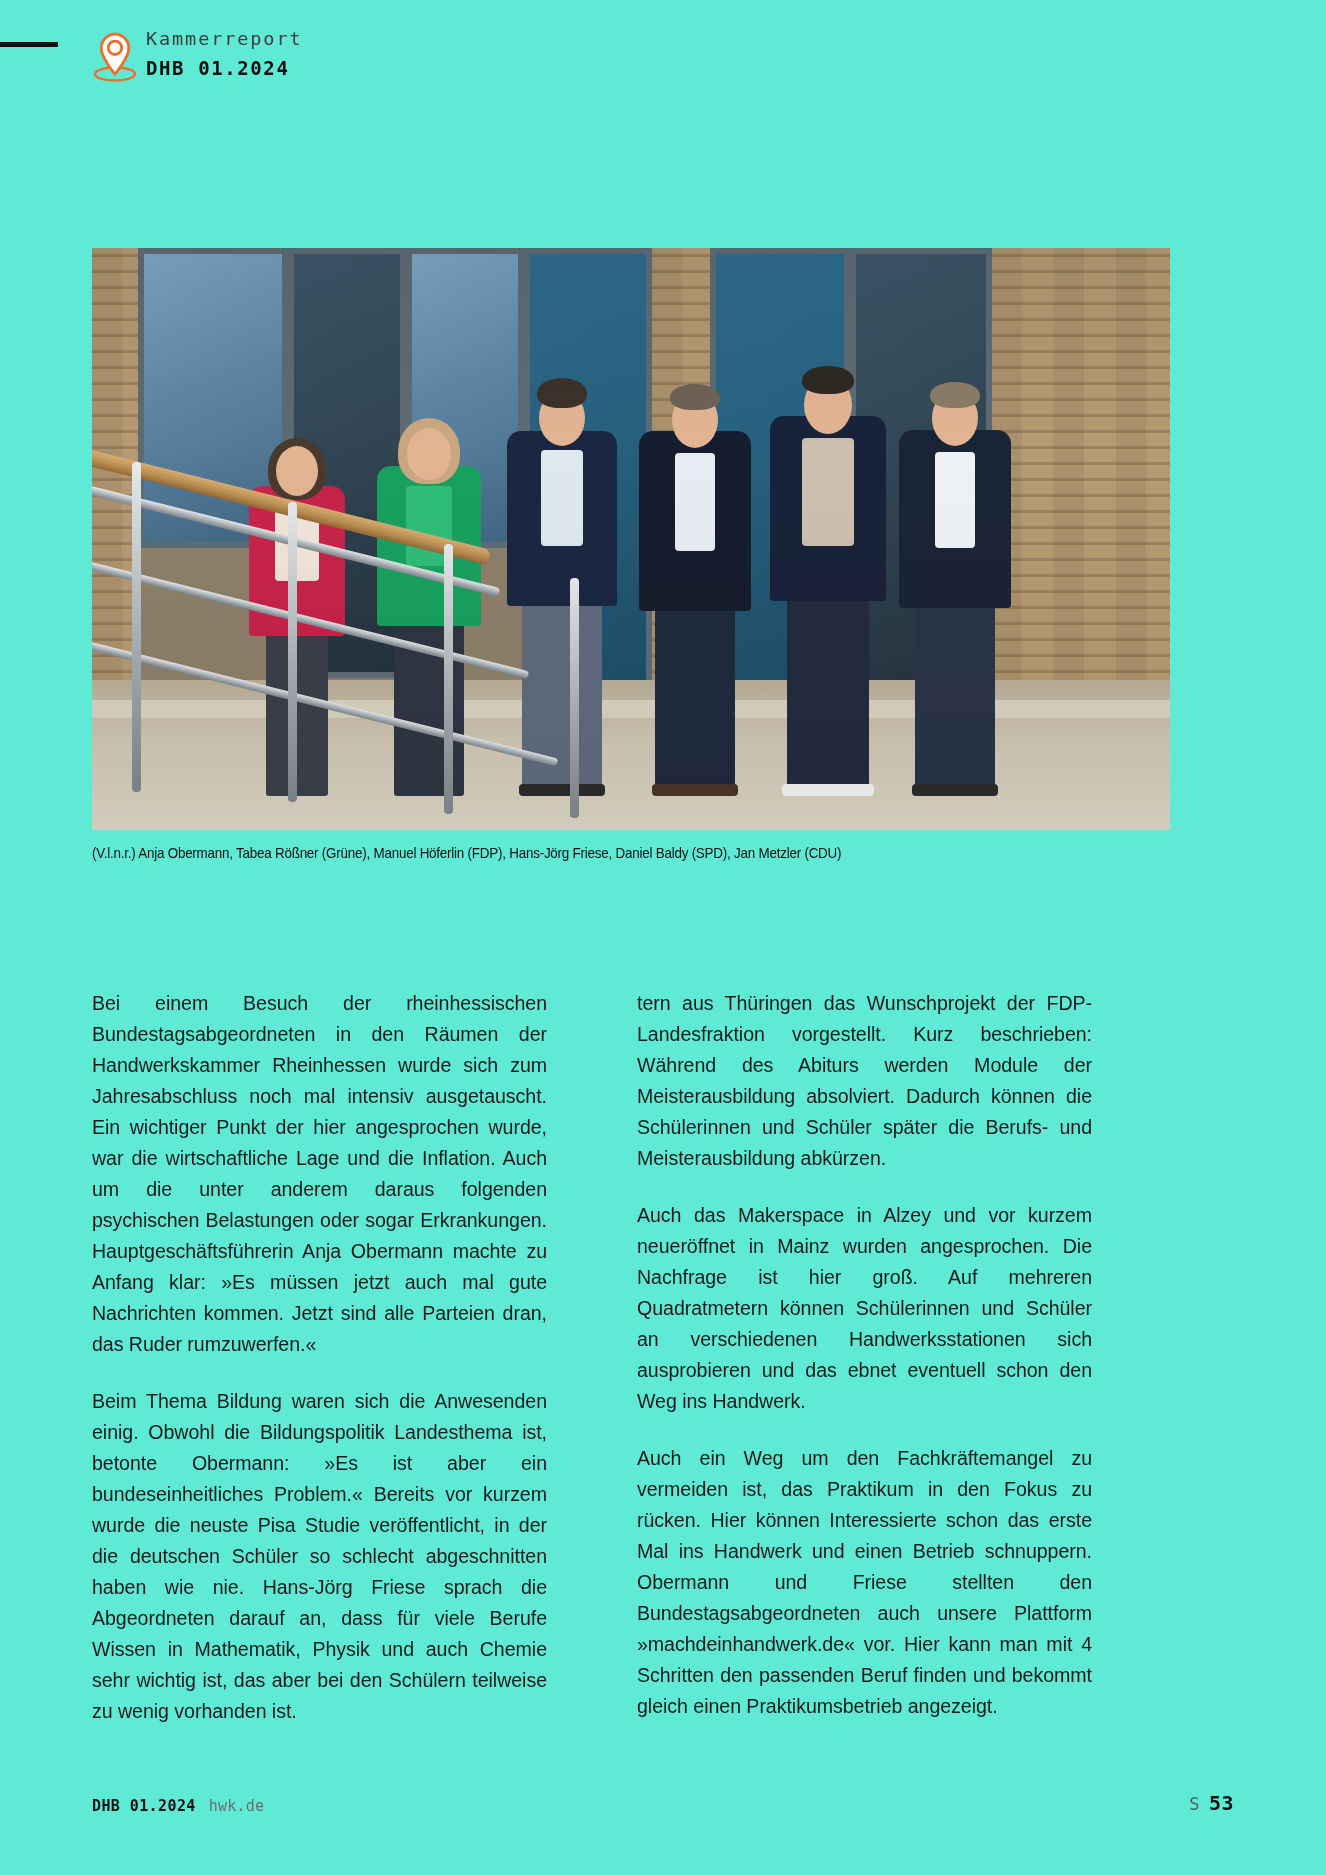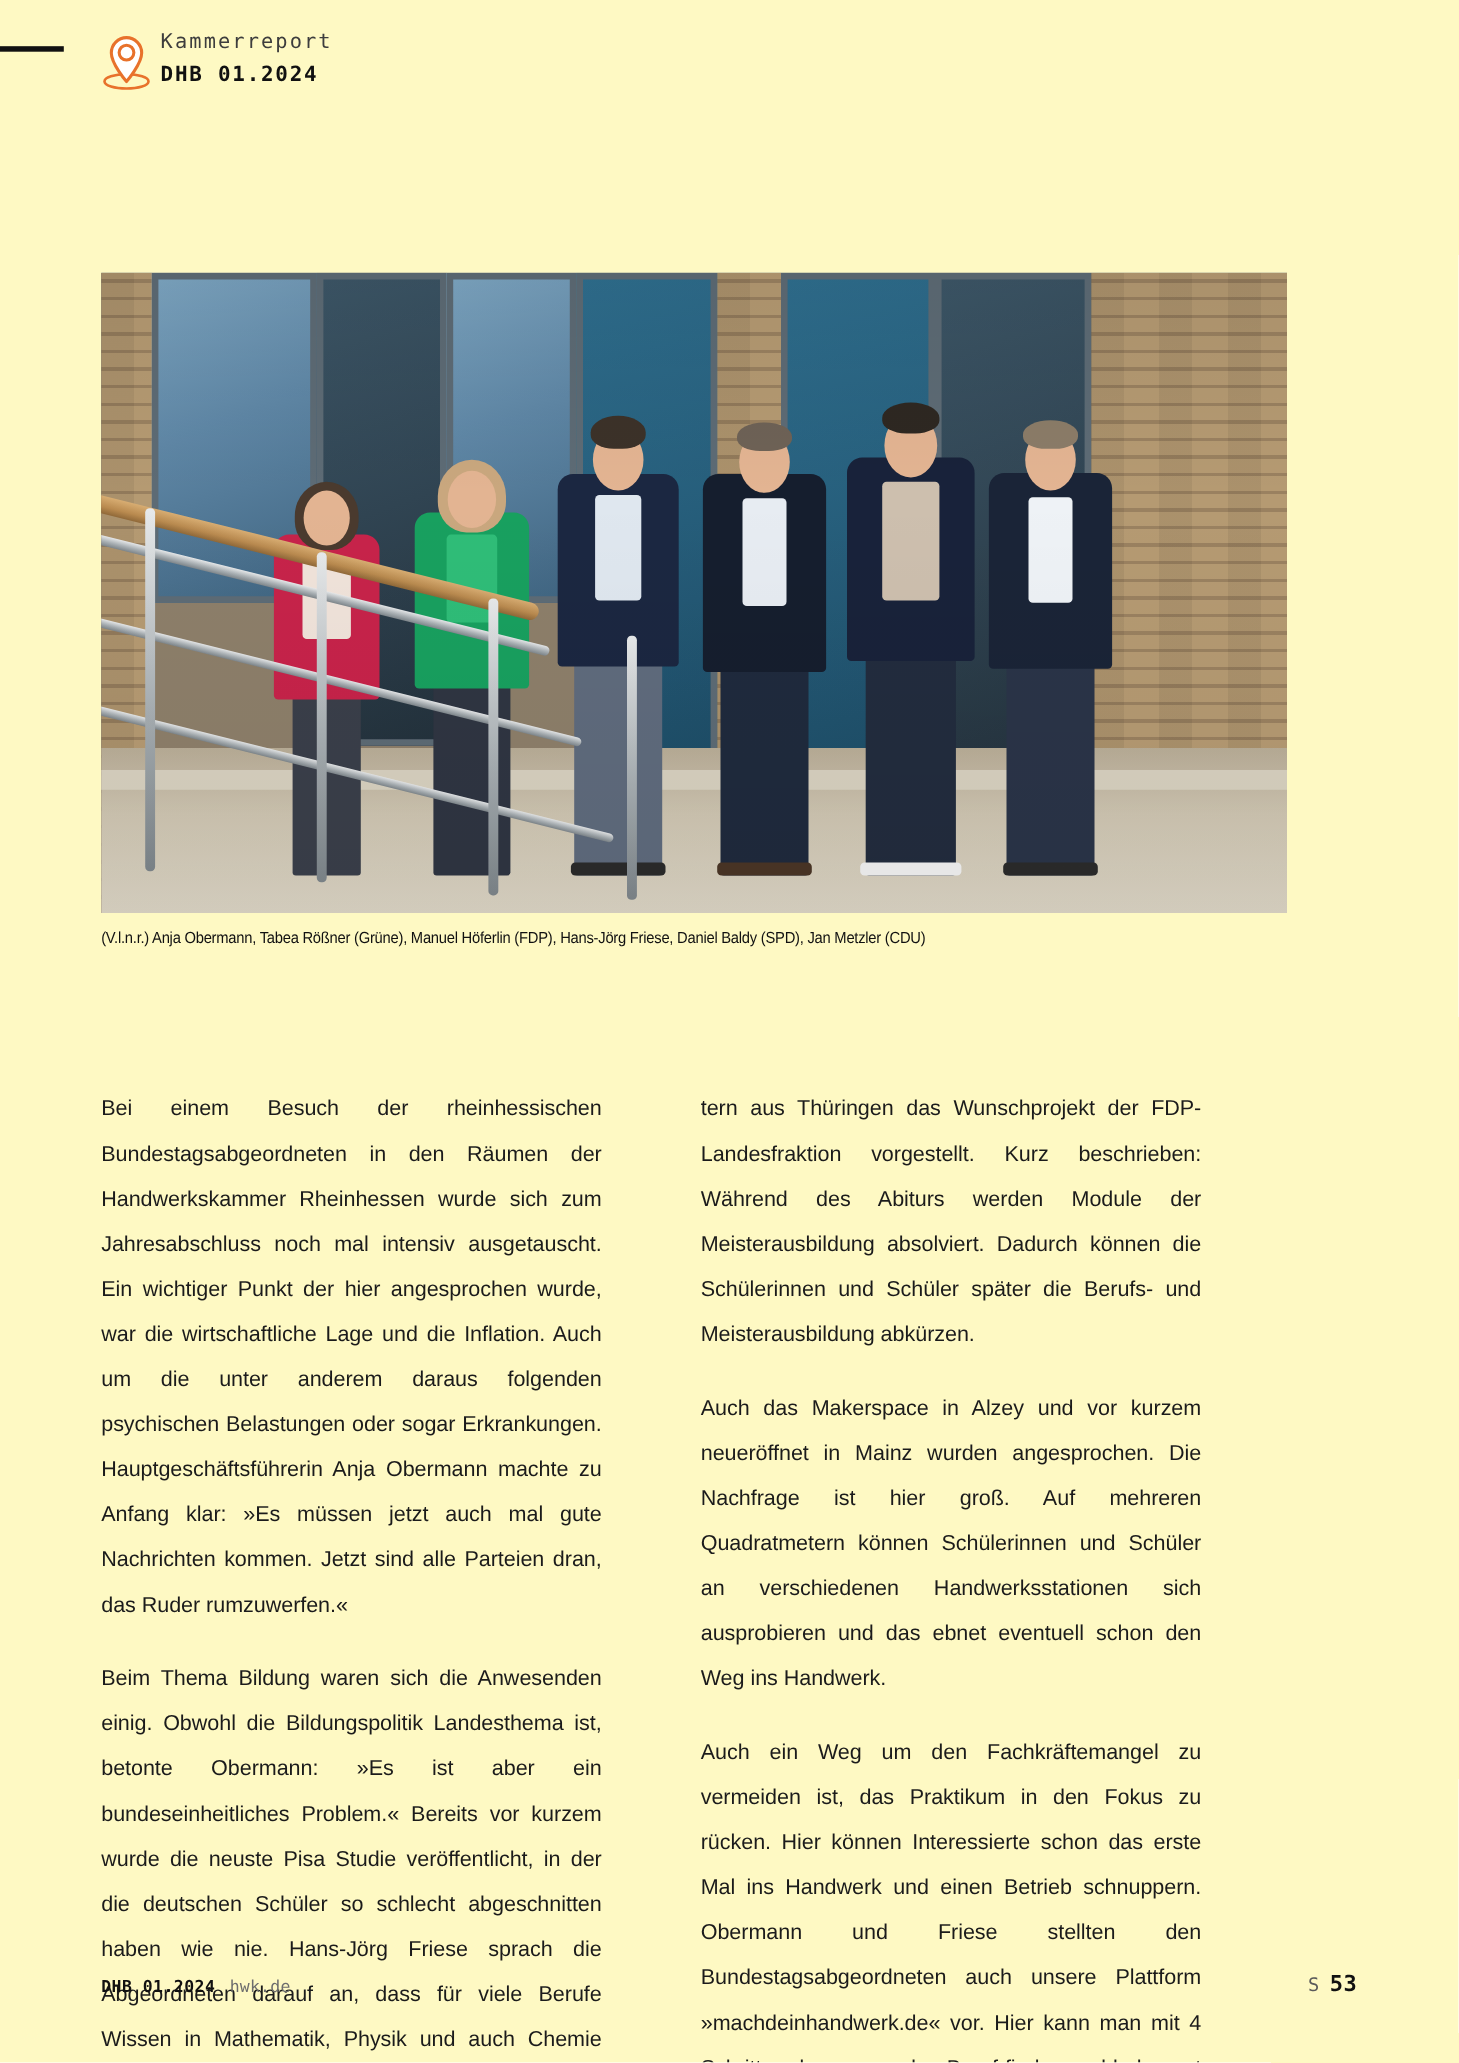--- a/index.html
+++ b/index.html
@@ -5,21 +5,21 @@
 <style>
   html, body {
     margin: 0;
     padding: 0;
     background: #ffffff;
   }
   .page {
     position: relative;
     width: 1326px;
     height: 1875px;
-    background: #fef9c3;
+    background: #5eead4;
     font-family: "Liberation Sans", "DejaVu Sans", sans-serif;
     color: #1a1a1a;
     overflow: hidden;
     box-sizing: border-box;
   }
 
   
   .header {
     position: absolute;
     left: 0;
@@ -220,21 +220,21 @@
     display: flex;
     gap: 90px;
   }
   .col {
     width: 455px;
   }
   .col p {
     margin: 0 0 26px 0;
     font-family: "Liberation Sans", "DejaVu Sans", sans-serif;
     font-size: 19.6px;
-    line-height: 41px;
+    line-height: 31px;
     letter-spacing: -0.05px;
     color: #1b1b1b;
     text-align: justify;
     hyphens: manual;
   }
   .col p:last-child {
     margin-bottom: 0;
   }
 
   

